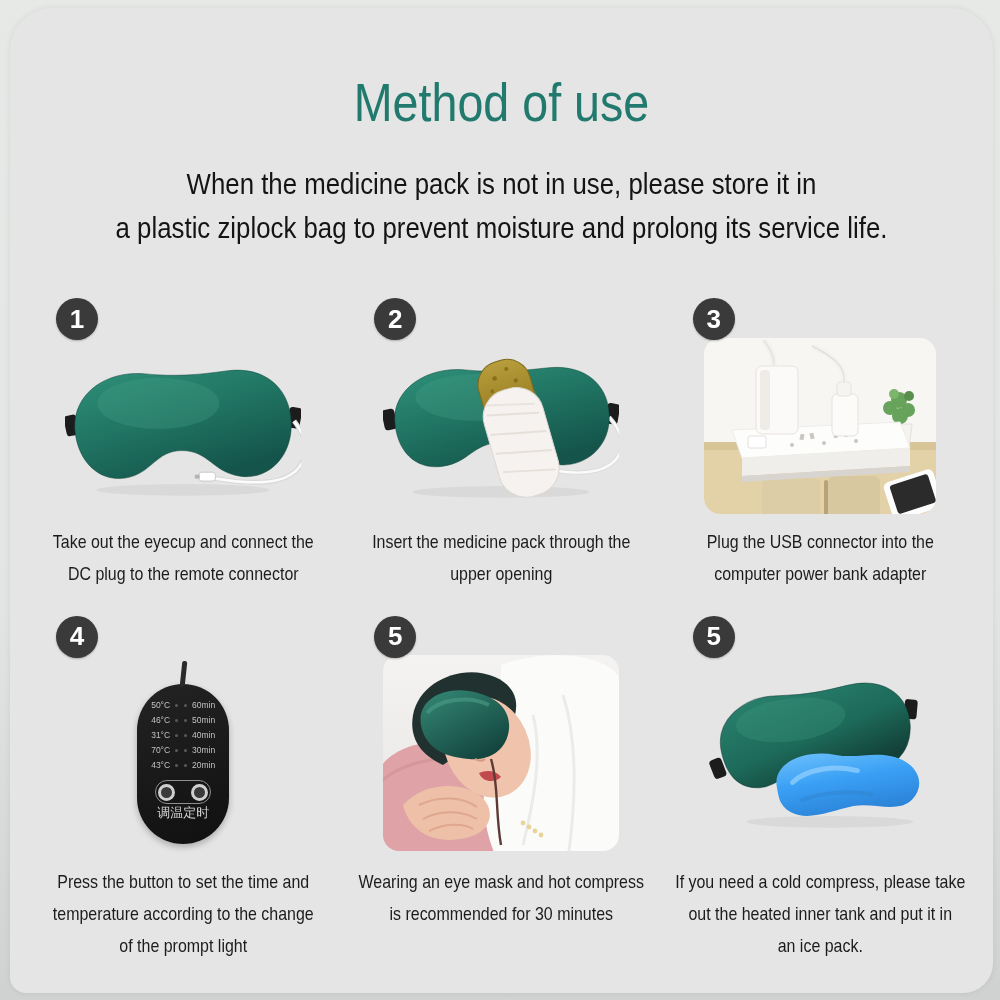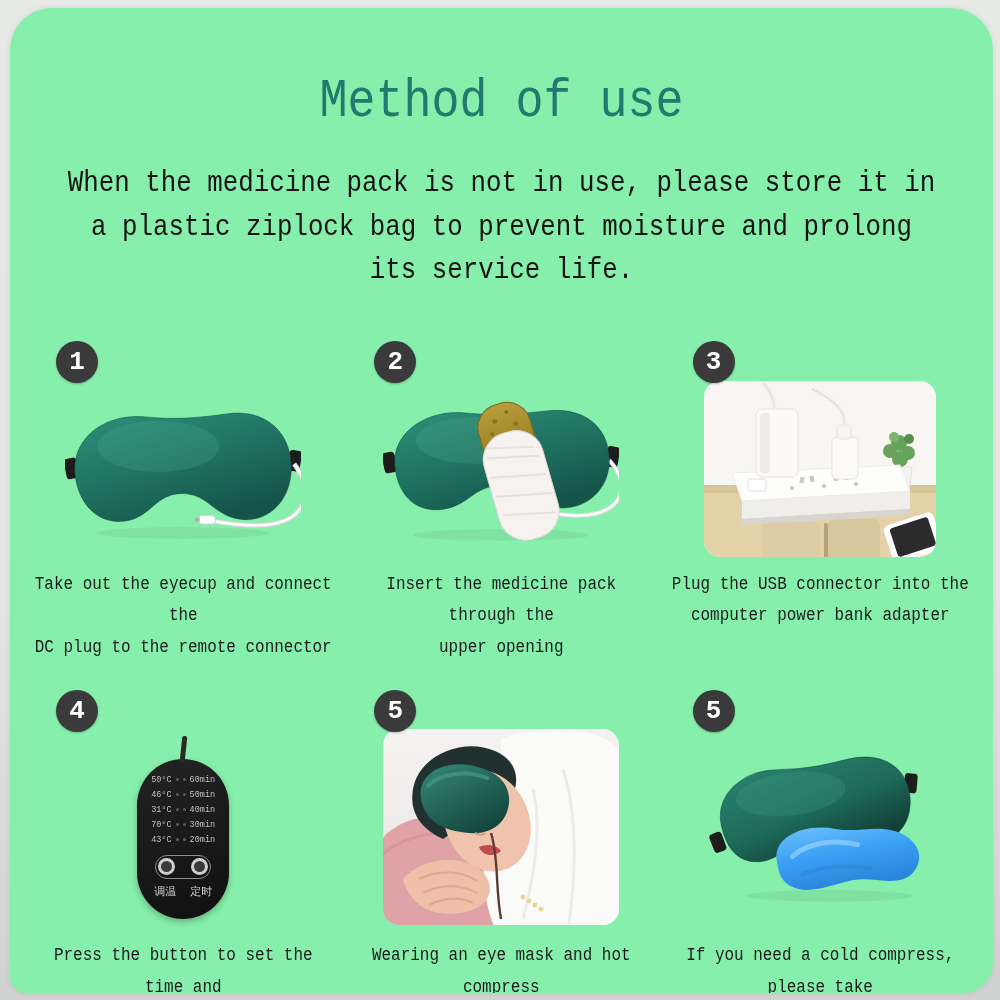--- a/index.html
+++ b/index.html
@@ -3,24 +3,23 @@
 <meta charset="utf-8">
 <style>
   html,body{margin:0;padding:0;}
   body{
     width:1000px;height:1000px;position:relative;overflow:hidden;
     background:linear-gradient(180deg,#e6e9e6 0%,#e2e5e3 60%,#cfd2d0 100%);
     font-family:"Liberation Sans","DejaVu Sans",sans-serif;
   }
   .card{
     position:absolute;top:8px;left:10px;right:7px;bottom:7px;
-    background:#86efac;border-radius:42px 42px 30px 16px;
+    background:#e5e5e5;border-radius:42px 42px 30px 16px;
     box-shadow:0 0 6px rgba(0,0,0,0.08);
     overflow:hidden;
-    font-family:Liberation Mono, monospace;
   }
   .page-title{
     margin:64px 0 0 0;text-align:center;
     font-size:53px;font-weight:500;letter-spacing:0px;
     transform:scaleX(.88);transform-origin:50% 50%;
     color:#217a6d;
   }
   .page-subtitle{
     margin:30px 0 0 0;text-align:center;white-space:pre-line;
     font-size:29px;line-height:1.5;font-weight:500;color:#141414;
@@ -59,21 +58,21 @@
   .r-row{
     width:64px;display:flex;justify-content:space-between;align-items:center;
     font-size:8.5px;color:#c2c2c2;line-height:1;margin-bottom:6.5px;
   }
   .r-row .led{width:3px;height:3px;border-radius:50%;background:#5a5a5a;}
   .r-buttons{
     margin-top:4px;width:56px;height:24px;border:1.6px solid #8f8f8f;border-radius:13px;
     display:flex;align-items:center;justify-content:space-between;padding:0 2px;box-sizing:border-box;
   }
   .r-btn{width:17px;height:17px;border-radius:50%;border:3px solid #cfcfcf;background:#3a3a3a;box-sizing:border-box;}
-  .r-labels{margin-top:5px;width:58px;display:flex;justify-content:space-between;font-size:11px;color:#d6d6d6;}
+  .r-labels{width:58px;display:flex;justify-content:center;font-size:13px;color:#d6d6d6;}
 </style>
 </head>
 <body>
 
 <div class="card">
 
   <h1 class="page-title">Method of use</h1>
   <p class="page-subtitle">When the medicine pack is not in use, please store it in
 a plastic ziplock bag to prevent moisture and prolong its service life.</p>
 

